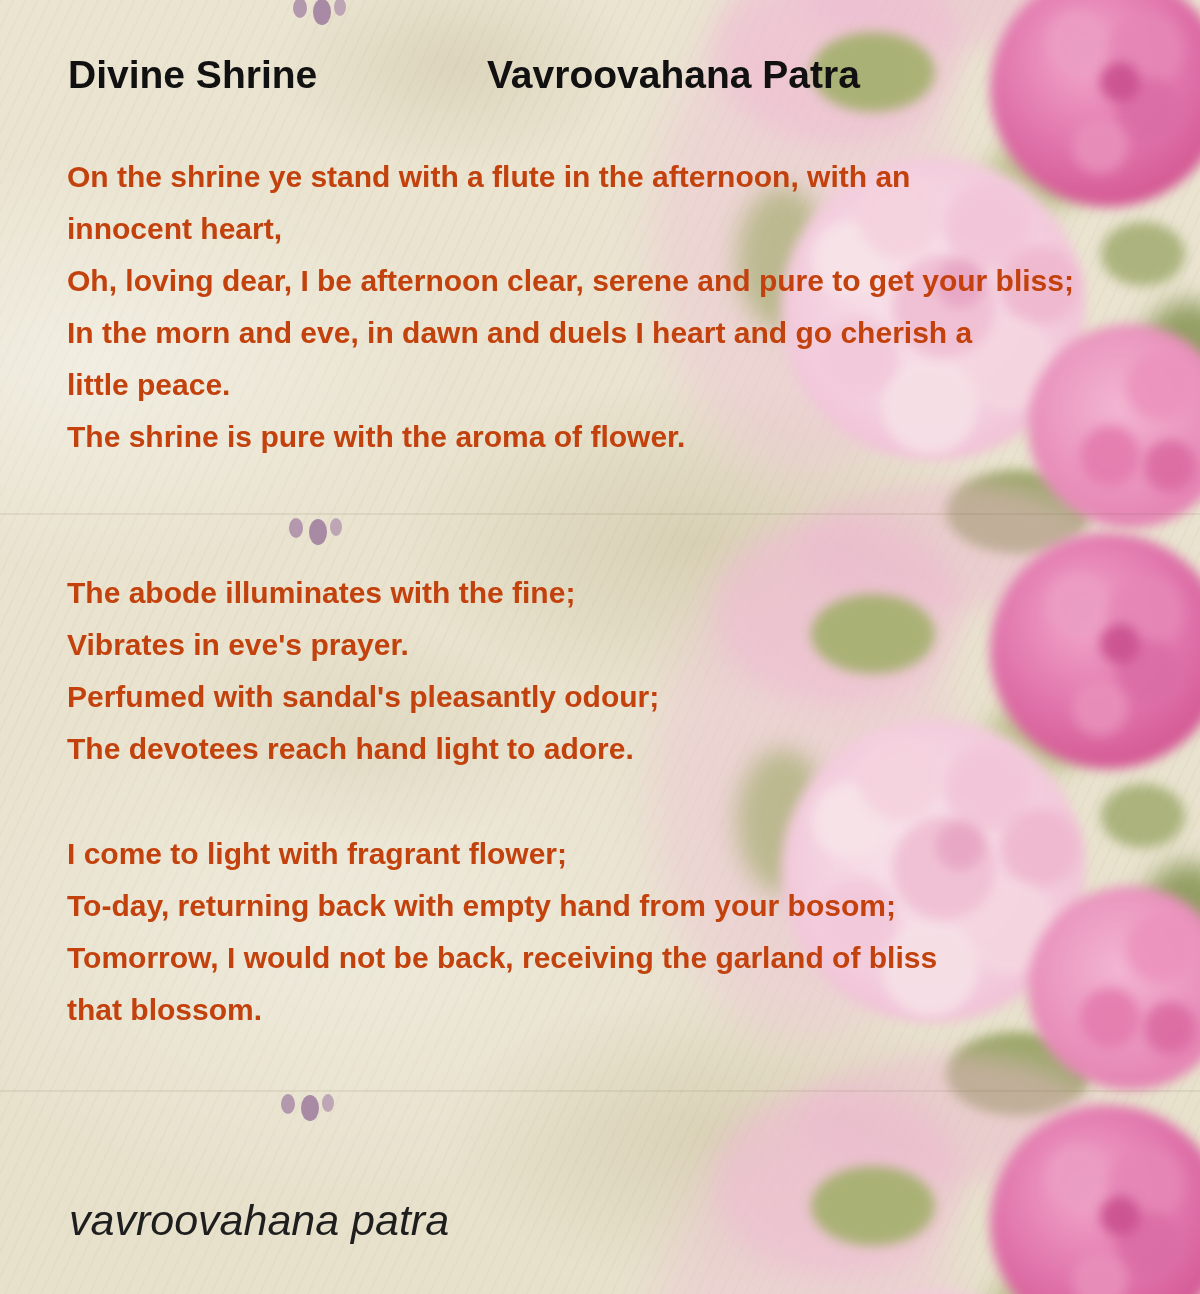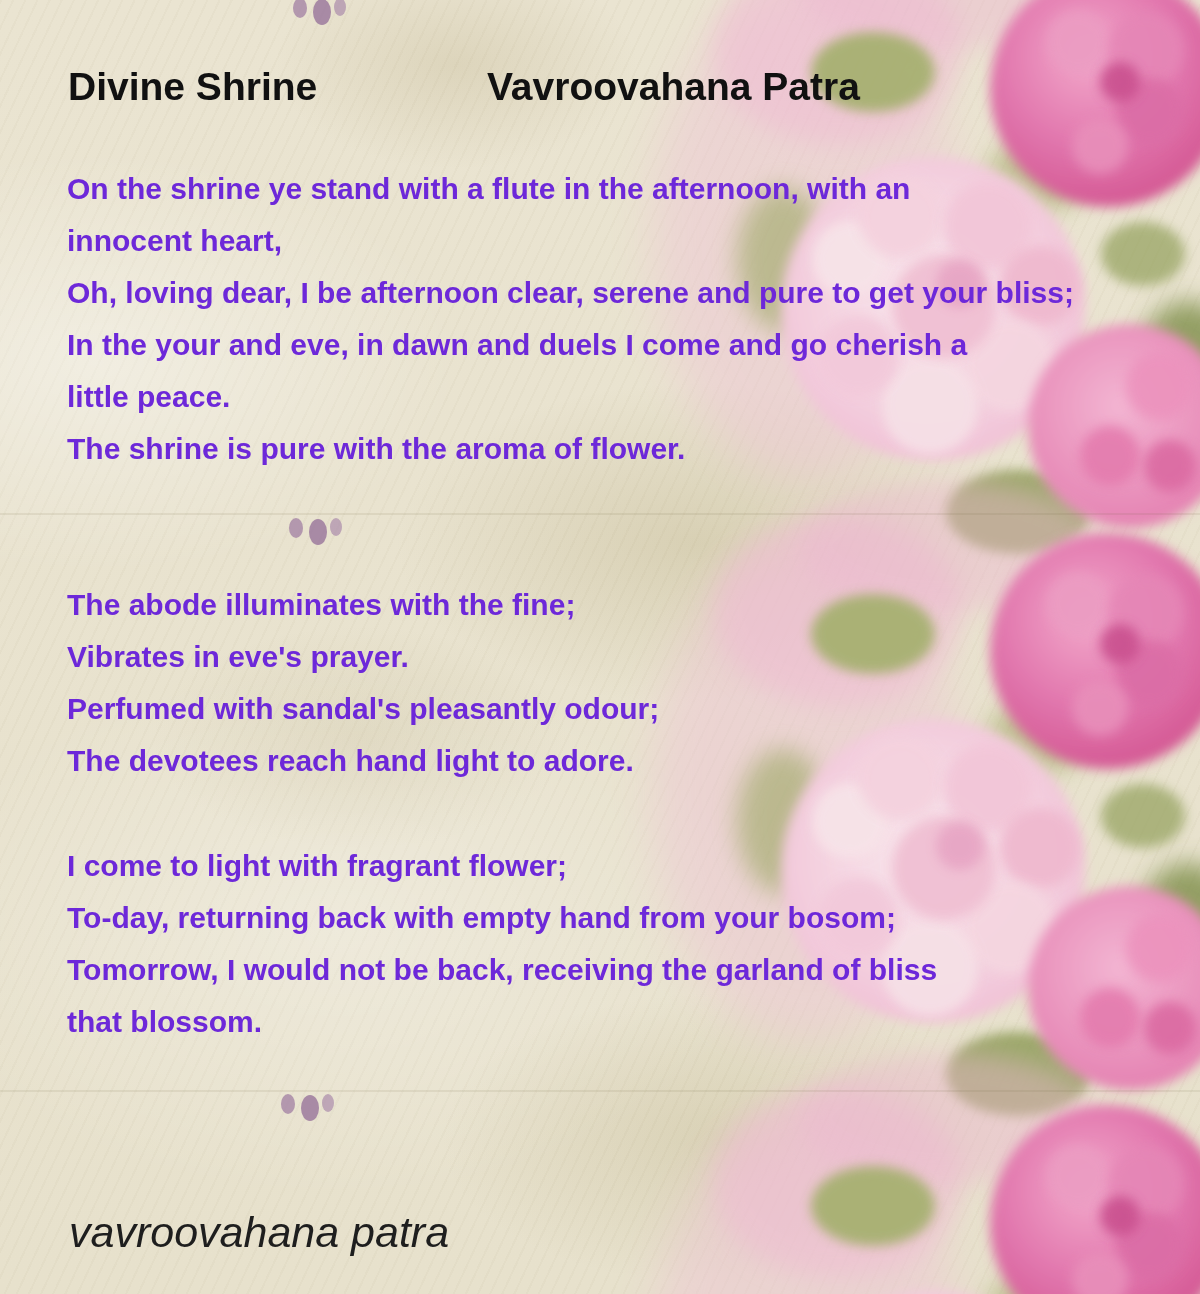--- a/index.html
+++ b/index.html
@@ -14,38 +14,38 @@
       radial-gradient(ellipse 260px 150px at 38% 5%,  rgba(150,132,76,0.16), transparent 70%),
       radial-gradient(ellipse 430px 230px at 58% 42%, rgba(148,132,72,0.20), transparent 70%),
       radial-gradient(ellipse 400px 210px at 60% 88%, rgba(148,132,72,0.17), transparent 70%),
       radial-gradient(ellipse 300px 160px at 30% 57%, rgba(140,124,66,0.10), transparent 70%),
       radial-gradient(ellipse 520px 300px at 8% 28%,  rgba(255,255,255,0.38), transparent 70%),
       radial-gradient(ellipse 620px 380px at 28% 72%, rgba(255,255,255,0.28), transparent 70%),
       repeating-linear-gradient(115deg, rgba(120,105,60,0.035) 0 2px, rgba(0,0,0,0) 2px 11px),
       linear-gradient(#eae4d1, #e7e1cc);
   }
   .bg-art { position: absolute; inset: 0; z-index: 0; }
-  .content { position: absolute; inset: 0; z-index: 1; margin-top: 12px; }
+  .content { position: absolute; inset: 0; z-index: 1; }
 
   .header-row {
     position: absolute;
     left: 68px; top: 54px;
     white-space: nowrap;
     font-weight: bold;
     font-size: 39px;
     line-height: 1.1;
     color: #111111;
   }
   .header-row .title-text { display: inline-block; width: 419px; }
   .header-row .author-text { display: inline-block; }
 
   .stanza {
     position: absolute;
     left: 67px;
-    color: #6d28d9;
+    color: #c2410c;
     font-weight: bold;
     font-size: 30px;
     line-height: 52px;
   }
   .stanza .line { white-space: nowrap; }
   #stanza-1 { top: 151px; }
   #stanza-2 { top: 567px; }
   #stanza-3 { top: 828px; }
 
   .signature {
@@ -153,21 +153,21 @@
 <div class="content">
 
   <div class="header-row">
     <span class="title-text">Divine Shrine</span><span class="author-text">Vavroovahana Patra</span>
   </div>
 
   <div class="stanza" id="stanza-1">
     <div class="line">On the shrine ye stand with a flute in the afternoon, with an</div>
     <div class="line">innocent heart,</div>
     <div class="line">Oh, loving dear, I be afternoon clear, serene and pure to get your bliss;</div>
-    <div class="line">In the your and eve, in dawn and duels I come and go cherish a</div>
+    <div class="line">In the morn and eve, in dawn and duels I heart and go cherish a</div>
     <div class="line">little peace.</div>
     <div class="line">The shrine is pure with the aroma of flower.</div>
   </div>
 
   <div class="stanza" id="stanza-2">
     <div class="line">The abode illuminates with the fine;</div>
     <div class="line">Vibrates in eve's prayer.</div>
     <div class="line">Perfumed with sandal's pleasantly odour;</div>
     <div class="line">The devotees reach hand light to adore.</div>
   </div>

